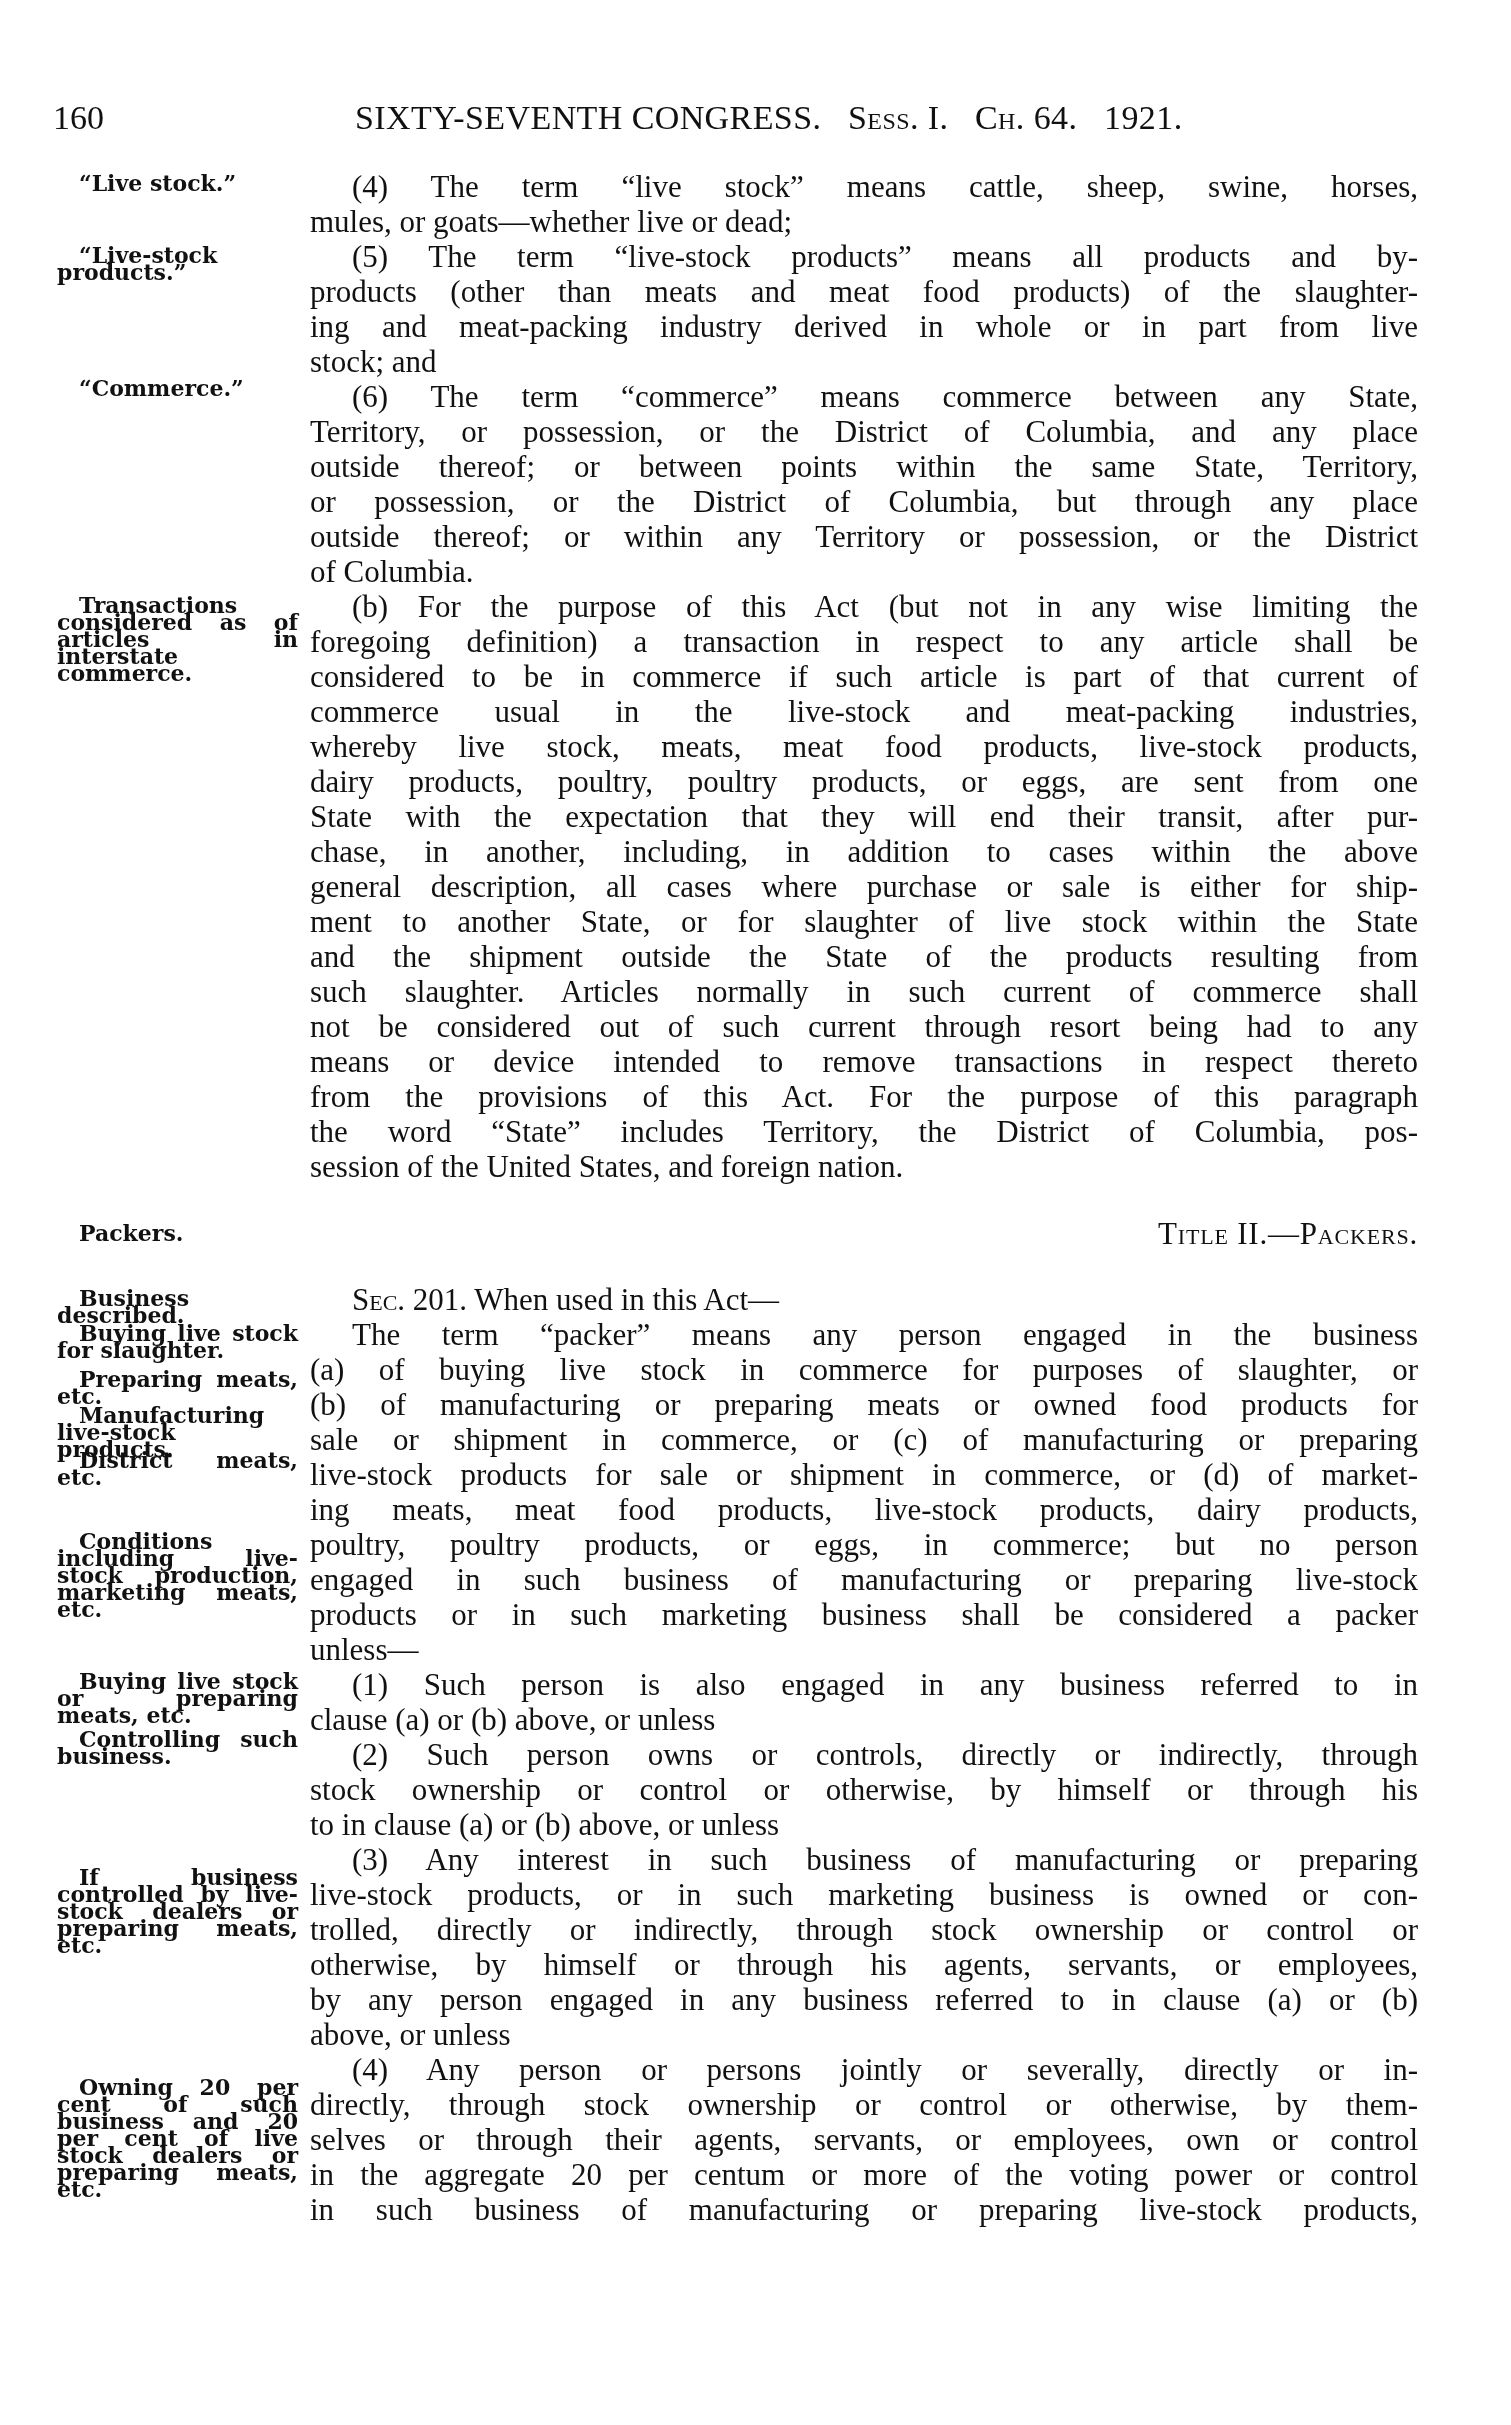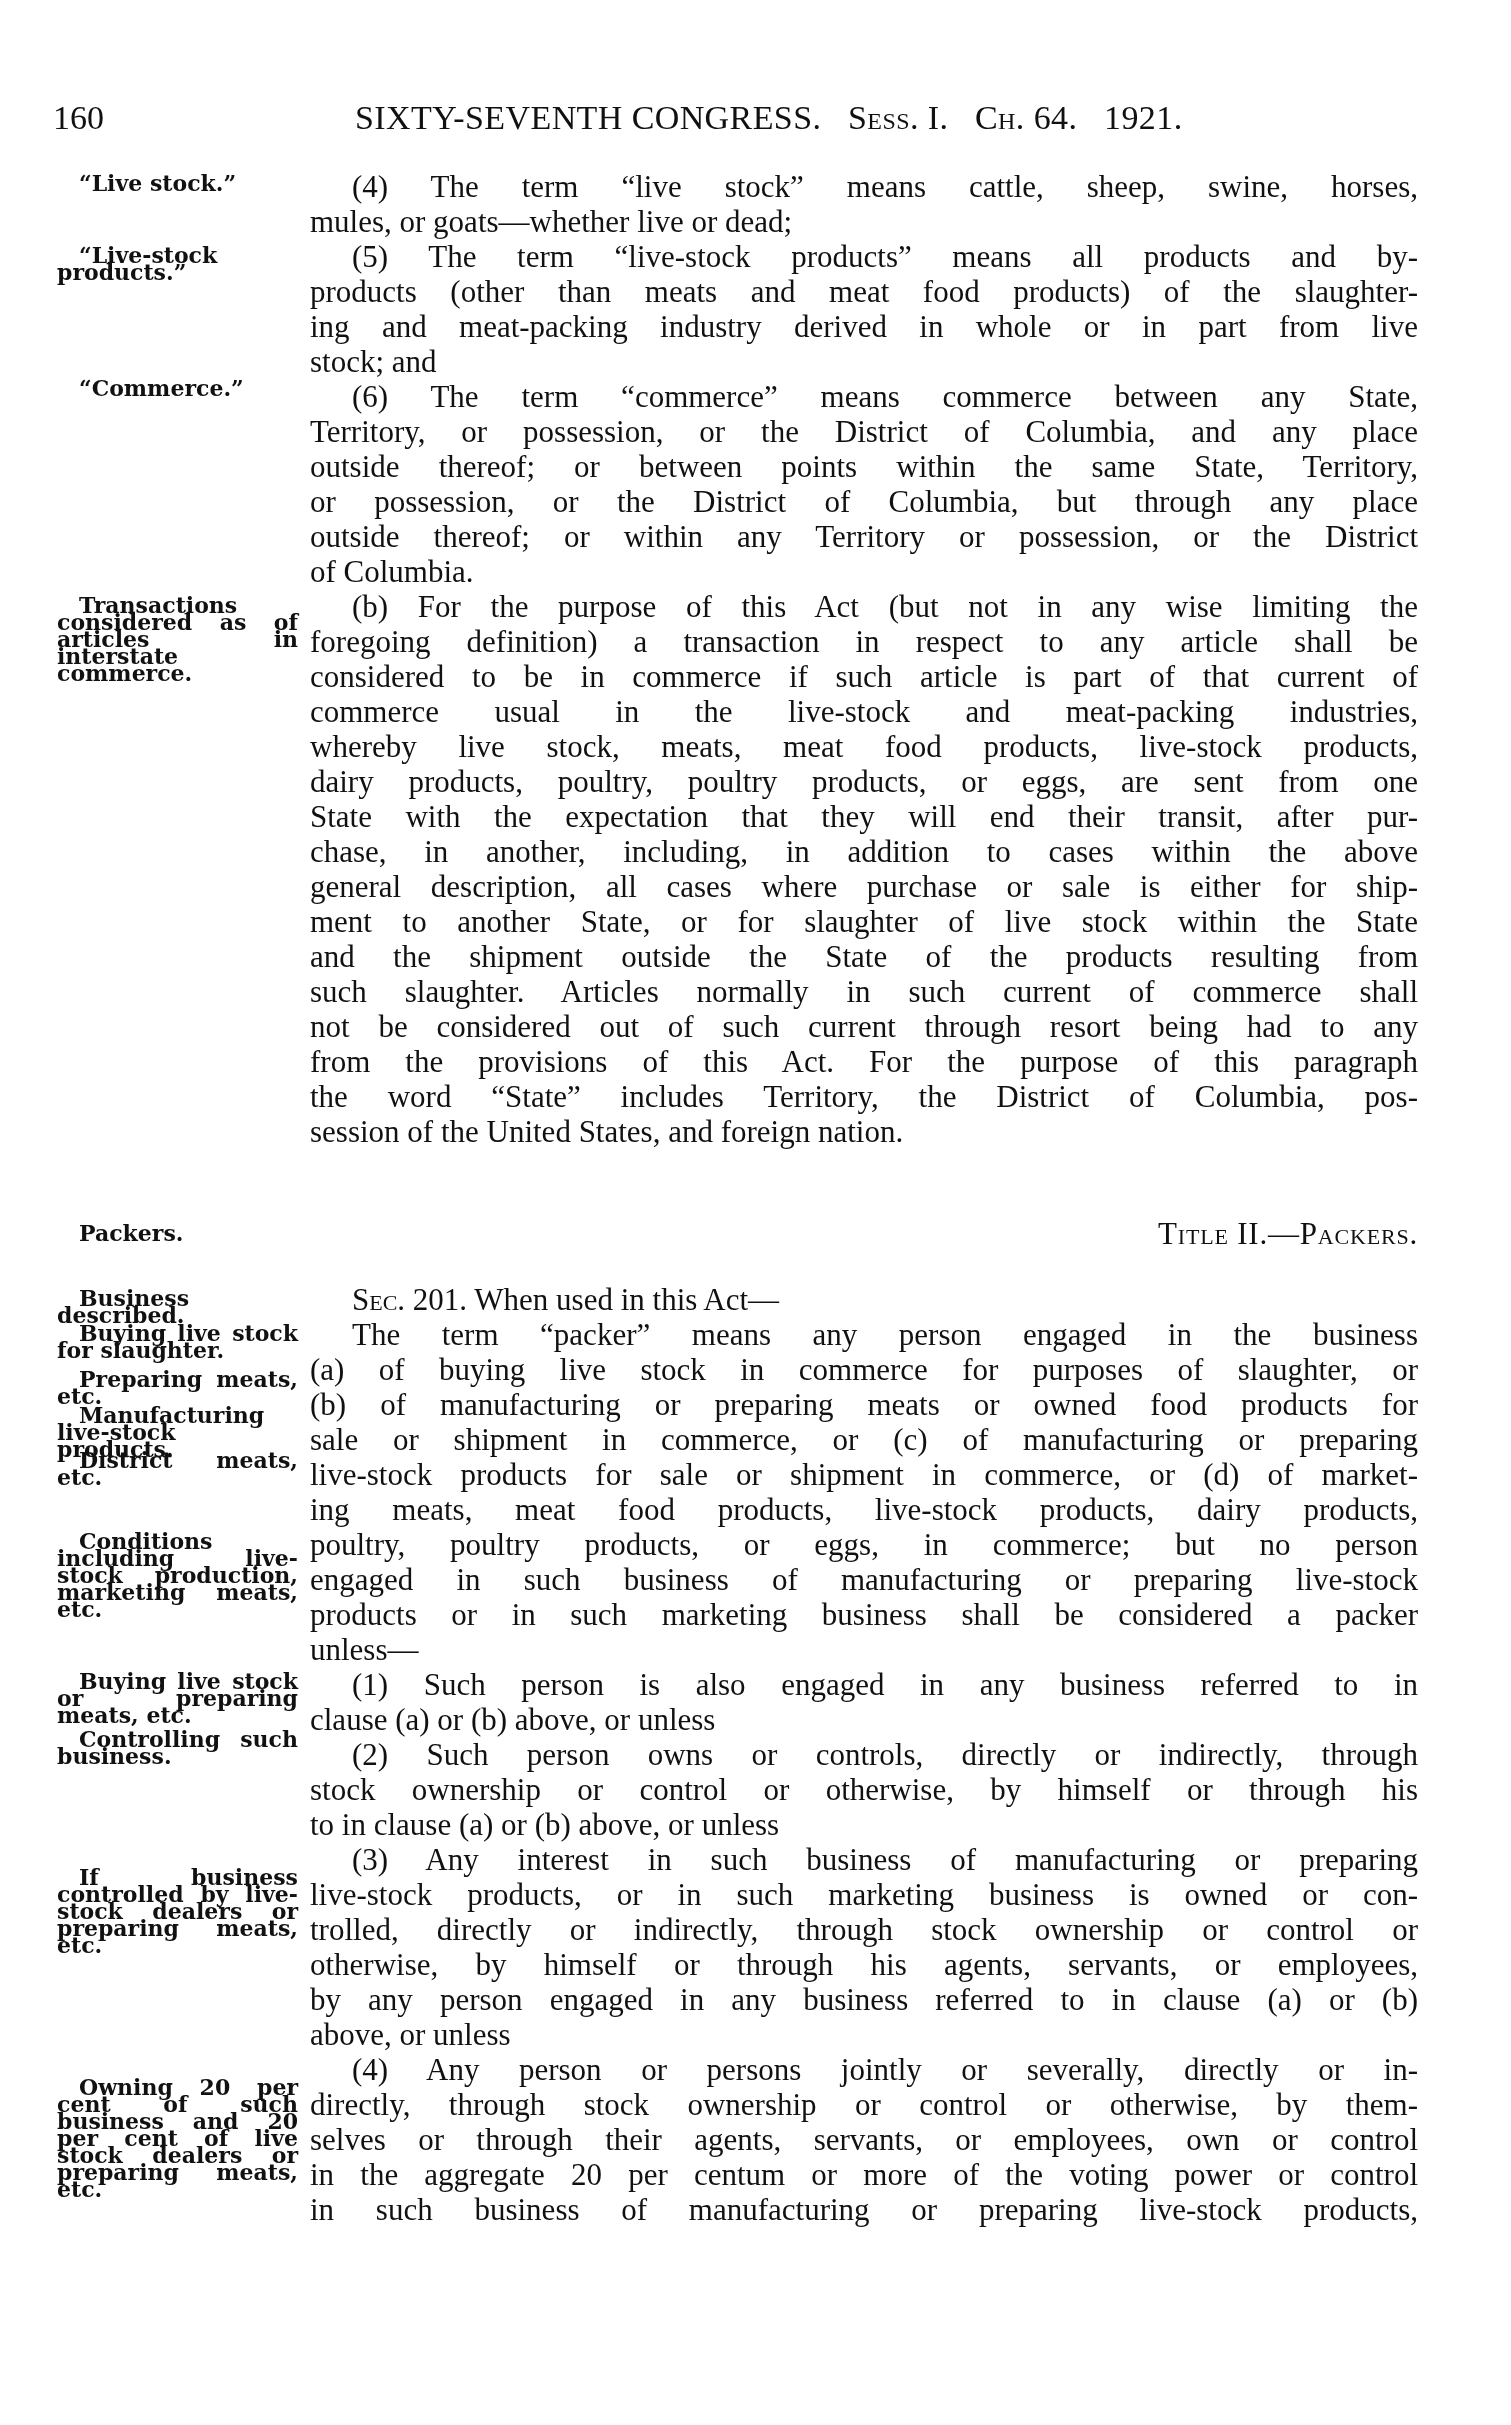--- a/index.html
+++ b/index.html
@@ -65,20 +65,21 @@
       <div class="ln" style="white-space: normal;">commerce usual in the live-stock and meat-packing industries,</div>
       <div class="ln" style="white-space: normal;">whereby live stock, meats, meat food products, live-stock products,</div>
       <div class="ln" style="white-space: normal;">dairy products, poultry, poultry products, or eggs, are sent from one</div>
       <div class="ln" style="white-space: normal;">State with the expectation that they will end their transit, after pur-</div>
       <div class="ln" style="white-space: normal;">chase, in another, including, in addition to cases within the above</div>
       <div class="ln" style="white-space: normal;">general description, all cases where purchase or sale is either for ship-</div>
       <div class="ln" style="white-space: normal;">ment to another State, or for slaughter of live stock within the State</div>
       <div class="ln" style="white-space: normal;">and the shipment outside the State of the products resulting from</div>
       <div class="ln" style="white-space: normal;">such slaughter. Articles normally in such current of commerce shall</div>
       <div class="ln" style="white-space: normal;">not be considered out of such current through resort being had to any</div>
+      <div class="ln" style="white-space: normal;">means or device intended to remove transactions in respect thereto</div>
       <div class="ln" style="white-space: normal;">from the provisions of this Act. For the purpose of this paragraph</div>
       <div class="ln" style="white-space: normal;">the word “State” includes Territory, the District of Columbia, pos-</div>
       <div class="ln last" style="white-space: normal;">session of the United States, and foreign nation.</div>
     </div>
 
   <div class="title-line">Title II.—Packers.</div>
 
   <div class="body-block lower" style="top:1282px;">
     <div class="ln indent last" style="white-space: normal;">
       <span class="sc">Sec. 201.</span>

